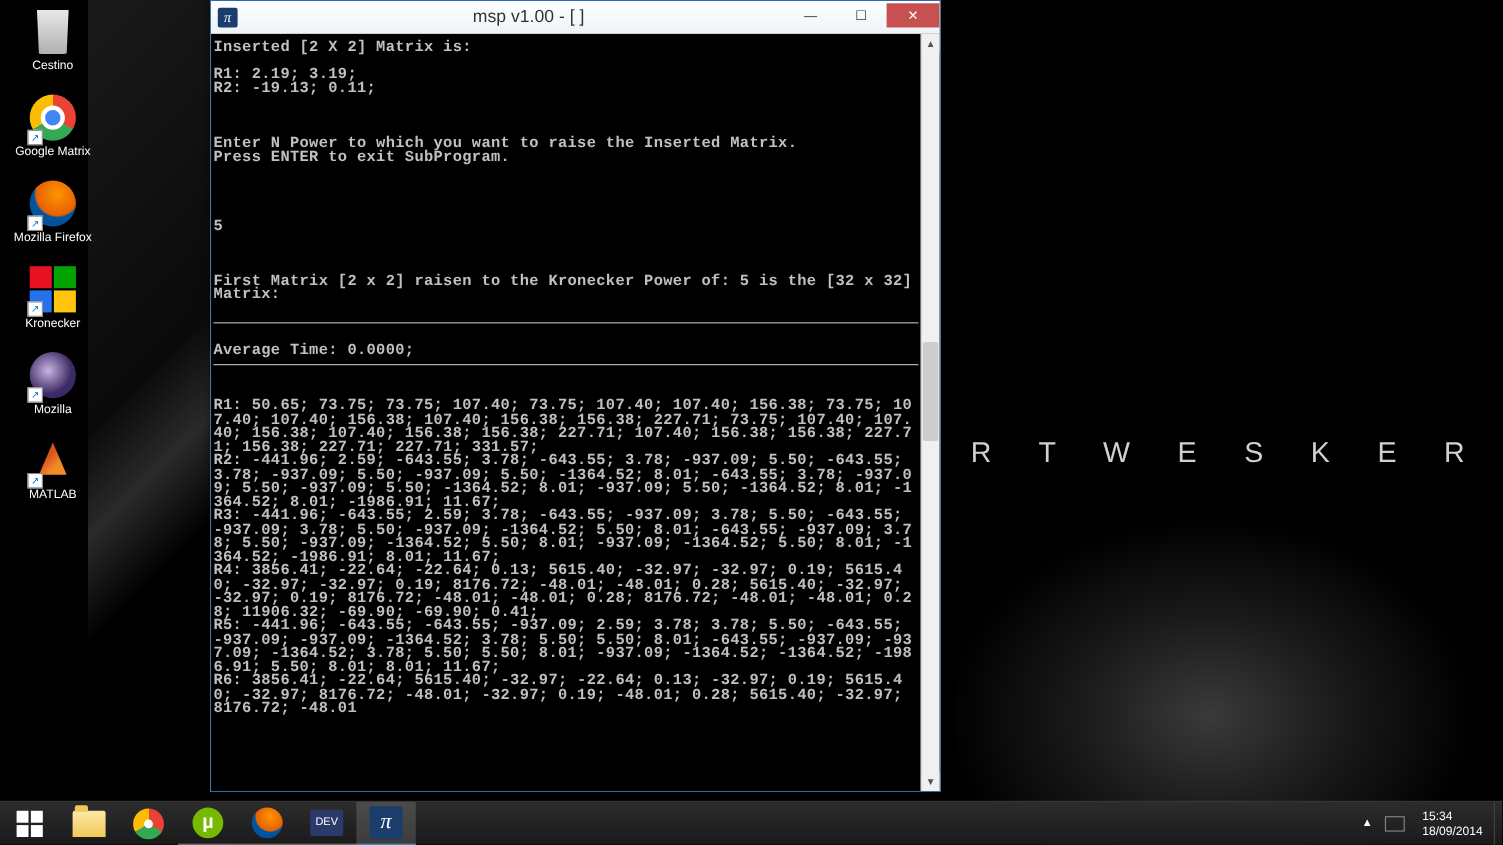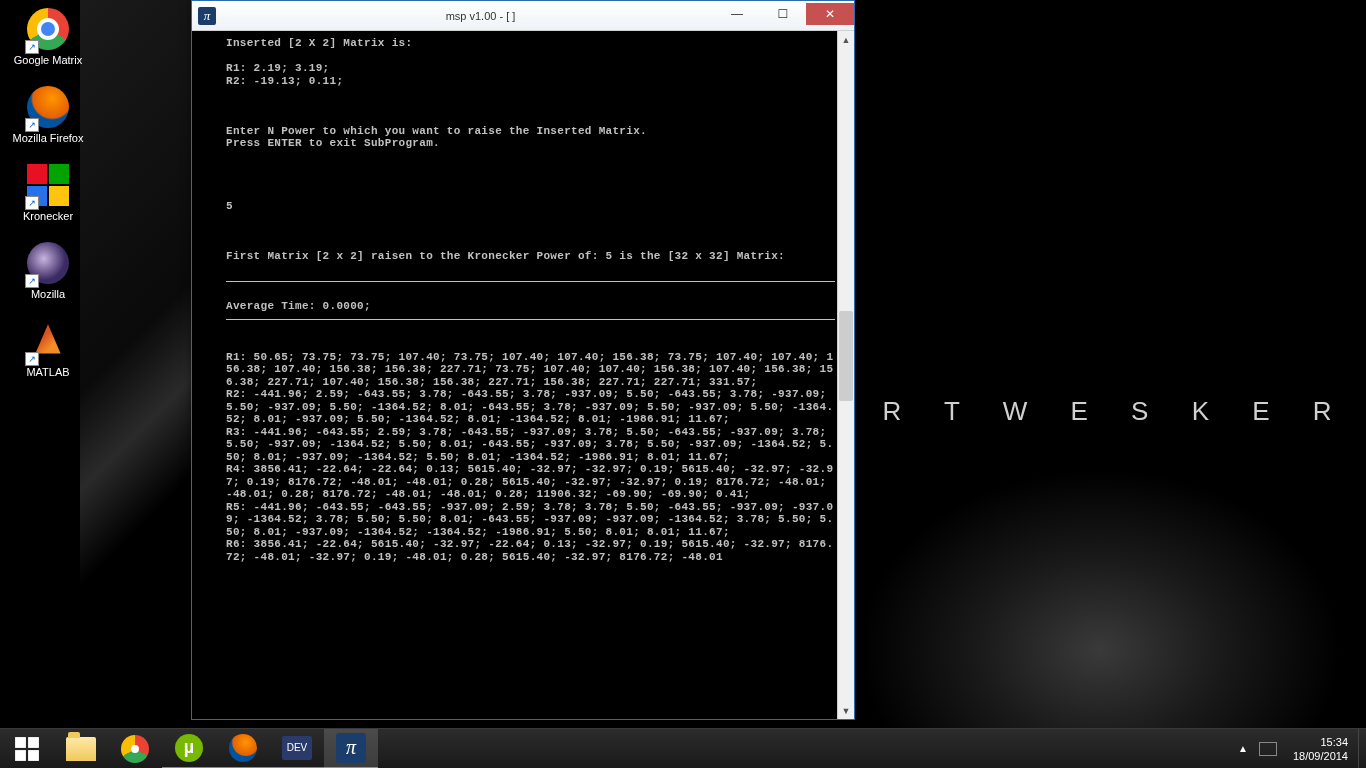--- a/index.html
+++ b/index.html
@@ -21,57 +21,63 @@
 .ic-firefox { width:42px; height:42px; border-radius:50%; background:radial-gradient(circle at 60% 30%,#ff9500,#e66000 50%,#00539f 55%); }
 .ic-codeblocks { width:42px; height:42px; display:grid; grid-template:1fr 1fr/1fr 1fr; gap:2px; }
 .ic-codeblocks span:nth-child(1){background:#e81123}.ic-codeblocks span:nth-child(2){background:#00a300}.ic-codeblocks span:nth-child(3){background:#2672ec}.ic-codeblocks span:nth-child(4){background:#ffc40d}
 .ic-eclipse { width:42px; height:42px; border-radius:50%; background:radial-gradient(circle at 40% 40%,#c8b4e0,#3b2a63 60%); }
 .ic-matlab { width:42px; height:42px; background:linear-gradient(135deg,#d9531e 40%,#f28c28 60%); clip-path:polygon(20% 80%,50% 10%,80% 80%); }
 
 
 .win { position:absolute; left:191px; top:0; width:664px; height:720px; background:#fff; border:1px solid #2a6bb0; display:flex; flex-direction:column; box-shadow:0 0 8px rgba(0,0,0,.5); }
 .titlebar { height:30px; background:linear-gradient(#fff,#eef3f8); display:flex; align-items:center; padding-left:6px; border-bottom:1px solid #d0d0d0; }
 .titlebar .app-ic { width:18px; height:18px; background:#1a3d6b; color:#fff; font-style:italic; font-family:serif; font-size:13px; display:flex; align-items:center; justify-content:center; border-radius:2px; }
-.titlebar .title { flex:1; text-align:center; font-size:11px; color:#333;padding-left:31px; }
+.titlebar .title { flex:1; text-align:center; font-size:16px; color:#333;padding-left:31px; }
 .titlebar .btns { display:flex; }
 .titlebar .btn { width:46px; height:22px; display:flex; align-items:center; justify-content:center; font-size:12px; color:#333; margin-top:-4px; }
 .titlebar .btn.close { background:#c75050; color:#fff; width:48px; }
 .console-wrap { flex:1; display:flex; background:#000; }
-.console { flex:1; background:#000; color:#c0c0c0; font-family:"Lucida Console","Courier New",monospace; font-size:11px; line-height:12.5px; padding:6px 2px 2px 2px; overflow:hidden; white-space:pre-wrap; word-break:break-all; letter-spacing:0.3px; font-weight:bold;margin-left:32px; }
+.console { flex:1; background:#000; color:#c0c0c0; font-family:"Lucida Console","Courier New",monospace; font-size:14px; line-height:12.5px; padding:6px 2px 2px 2px; overflow:hidden; white-space:pre-wrap; word-break:break-all; letter-spacing:0.3px; font-weight:bold; }
 .console hr { border:none; border-top:1px solid #c0c0c0; margin:6px 0; }
 .scroll { width:17px; background:#f0f0f0; position:relative; border-left:1px solid #ccc; }
 .scroll .thumb { position:absolute; left:1px; right:1px; height:90px; top:280px; background:#cdcdcd; border-radius:2px; }
 .scroll .arr { position:absolute; left:0; right:0; height:17px; background:#f0f0f0; font-size:9px; color:#555; display:flex; align-items:center; justify-content:center; }
 .scroll .arr.up{top:0}.scroll .arr.dn{bottom:0}
 
 
 .taskbar { position:absolute; bottom:0; left:0; right:0; height:40px; background:linear-gradient(#2c2c2c,#1a1a1a); display:flex; align-items:center; border-top:1px solid #3a3a3a; }
 .tb-btn { width:54px; height:40px; display:flex; align-items:center; justify-content:center; cursor:pointer; position:relative; }
 .tb-btn.active { background:rgba(255,255,255,.15); border-bottom:2px solid #4aa3ff; }
 .tb-btn.underline { border-bottom:2px solid #888; }
 .tb-start svg { width:26px; height:26px; }
 .tb-explorer { background:linear-gradient(#ffe9a8,#f0c95a); width:30px; height:24px; border-radius:2px 2px 0 0; position:relative; }
 .tb-explorer::before { content:""; position:absolute; top:-5px; left:2px; width:12px; height:6px; background:#f0c95a; border-radius:2px 2px 0 0; }
 .tb-utorrent { width:28px; height:28px; border-radius:50%; background:#76b900; color:#fff; font-weight:bold; font-size:18px; display:flex; align-items:center; justify-content:center; font-family:Arial; }
 .tb-dev { width:30px; height:24px; background:#2a3b6b; color:#fff; font-size:10px; font-weight:normal; display:flex; flex-direction:column; align-items:center; justify-content:center; border-radius:2px; }
 .tb-pi { width:30px; height:30px; background:#1a3d6b; color:#fff; font-style:italic; font-family:serif; font-size:20px; display:flex; align-items:center; justify-content:center; border-radius:3px; }
 .tray { margin-left:auto; display:flex; align-items:center; color:#fff; font-size:11px; height:40px; }
 .tray .tri { width:20px; text-align:center; font-size:10px; }
 .tray .flag { width:18px; height:14px; border:1px solid #888; margin:0 6px; }
-.tray .clock { text-align:right; padding:0 10px; line-height:14px; }
+.tray .clock { text-align:left; padding:0 10px; line-height:14px; }
 .tray .show-dt { width:8px; height:40px; border-left:1px solid #444; }
 </style>
 </head>
 <body>
 
 <div class="wallpaper">
   <div class="wallpaper-text">E R T   W E S K E R</div>
 </div>
 
 <div class="desktop-icons">
+  <div class="d-icon">
+    <div class="ic">
+        <div class="ic-bin"></div>
+      </div>
+    <div>Cestino</div>
+  </div>
   <div class="d-icon">
     <div class="ic">
         <div class="ic-chrome"></div>
         <div class="shortcut">↗</div>
       </div>
     <div>Google Matrix</div>
   </div>
   <div class="d-icon">
     <div class="ic">
         <div class="ic-firefox"></div>

